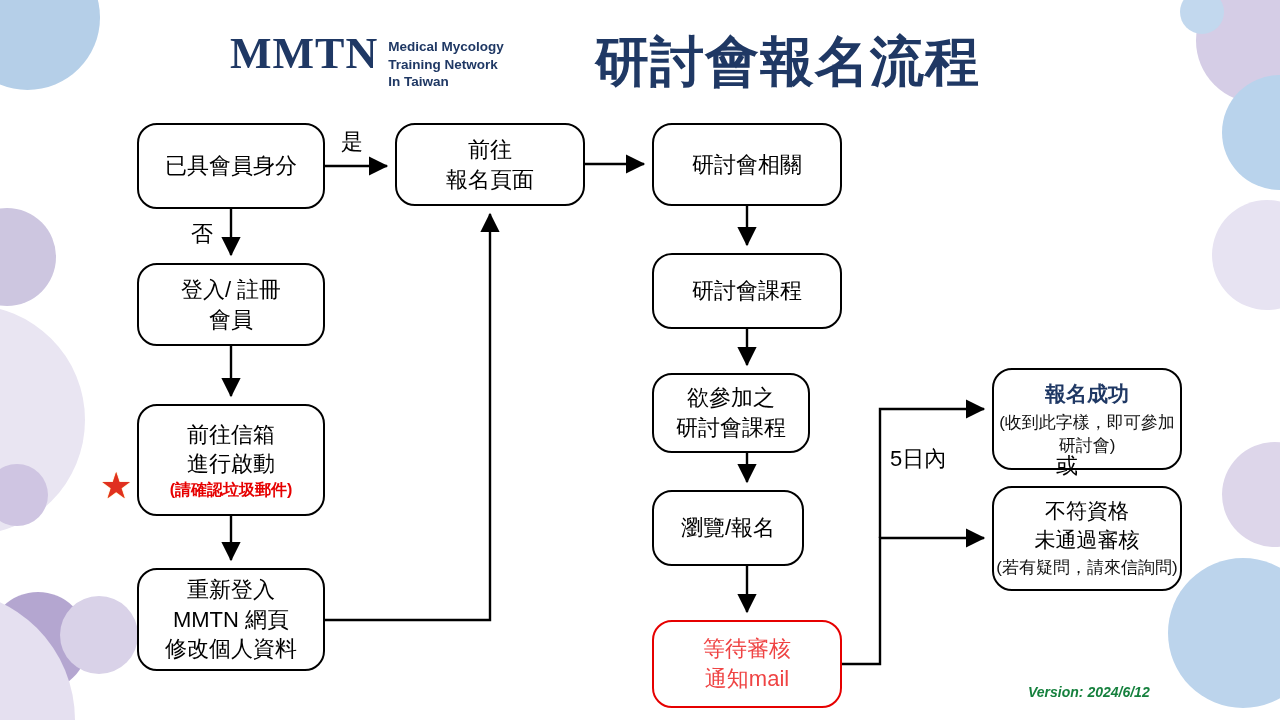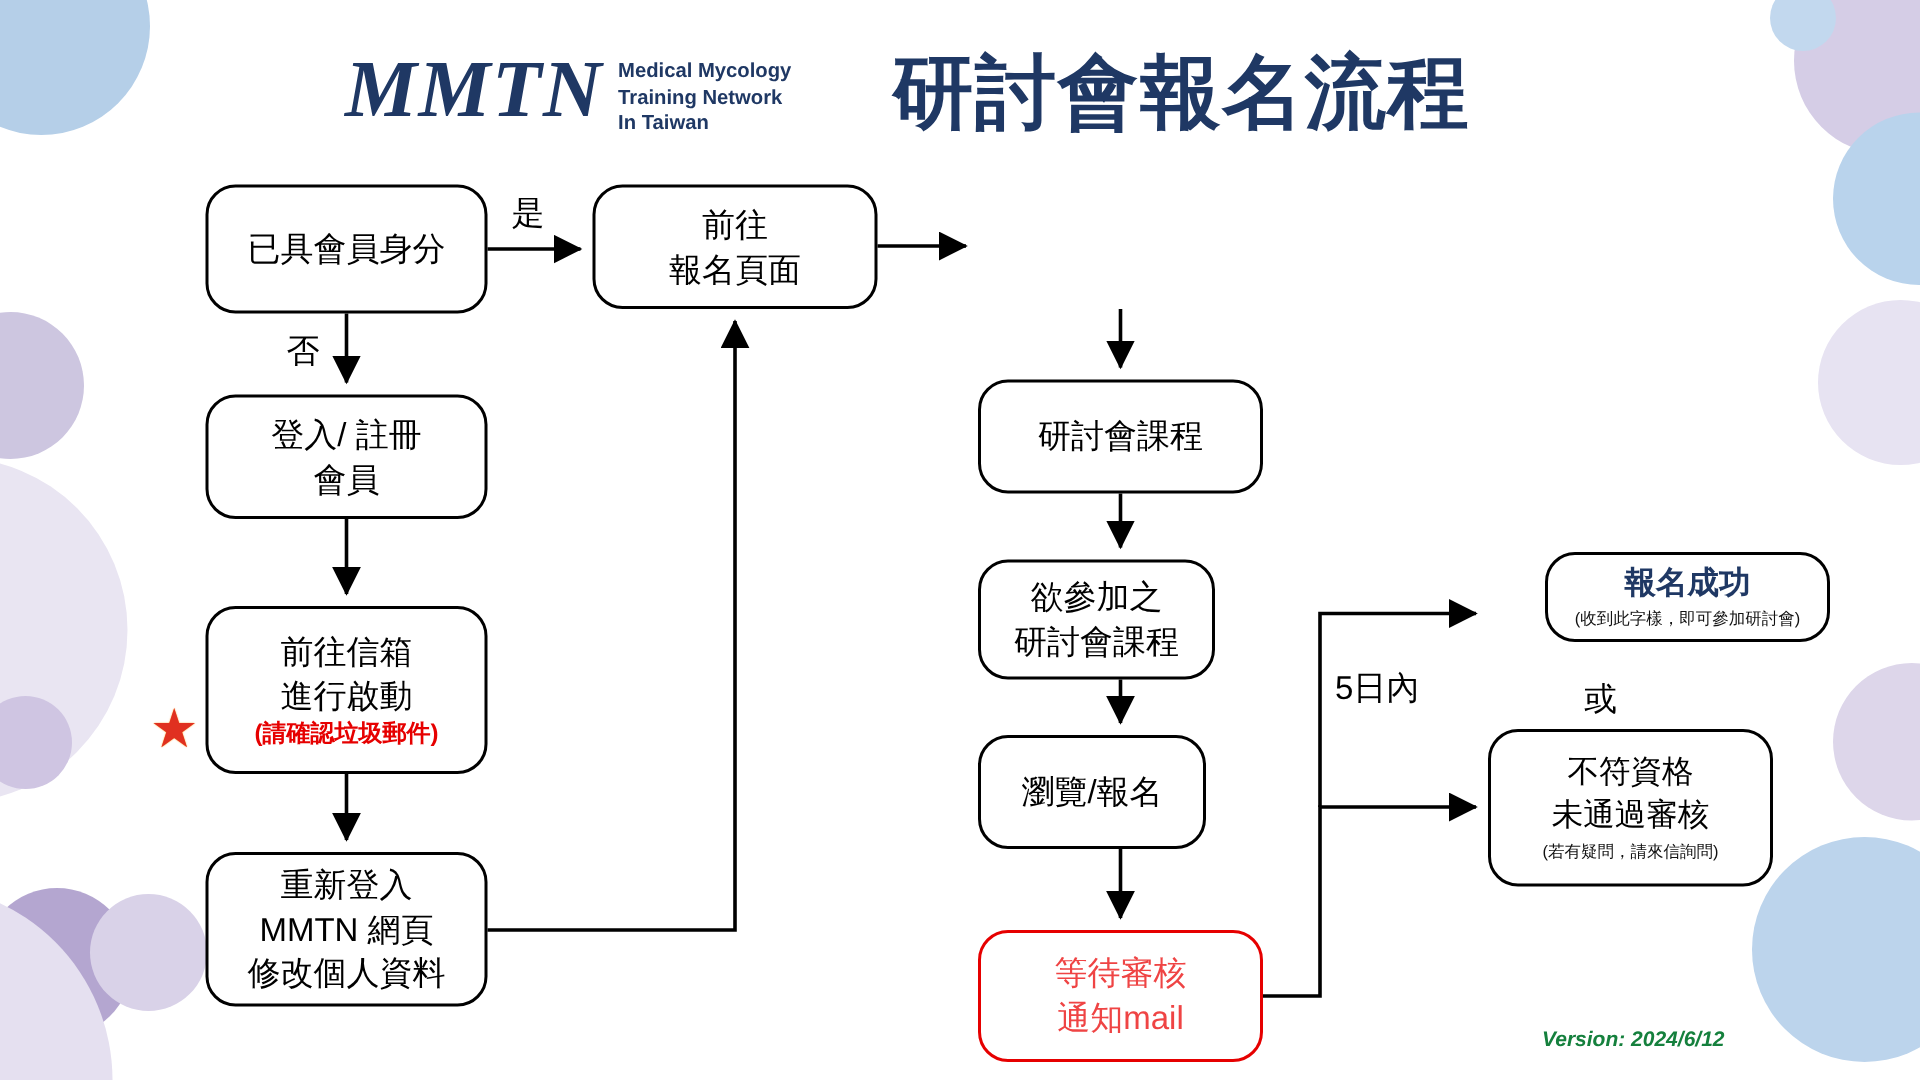--- a/index.html
+++ b/index.html
@@ -5,30 +5,30 @@
   * { margin:0; padding:0; box-sizing:border-box; }
   html, body { width:1280px; height:720px; }
   body { font-family:"Liberation Sans","DejaVu Sans",sans-serif; overflow:hidden; }
   .stage { position:relative; width:1280px; height:720px; background:#ffffff; overflow:hidden; }
 
   
   .circle { position:absolute; border-radius:50%; z-index:0; }
 
   
   .logo-wrap { position:absolute; left:230px; top:32px; display:flex; align-items:flex-start; z-index:4; }
-  .logo-main { font-family:"Liberation Serif","DejaVu Serif",serif; font-weight:bold; font-size:54px; color:#1f3864; letter-spacing:1px; line-height:1;font-style:italic; }
+  .logo-main { font-family:"Liberation Serif","DejaVu Serif",serif; font-weight:bold; font-size:44px; color:#1f3864; letter-spacing:1px; line-height:1; }
   .logo-sub { margin-left:10px; margin-top:6px; font-size:13.5px; line-height:1.3; color:#1f3864; font-weight:bold; }
   .page-title { position:absolute; left:595px; top:26px; font-size:54px; font-weight:900; color:#1f3864; z-index:4; letter-spacing:1px; }
 
   
   .box { position:absolute; background:#ffffff; border:2.5px solid #000; border-radius:20px;
          display:flex; flex-direction:column; align-items:center; justify-content:center;
          text-align:center; font-size:22px; color:#000; line-height:1.35; z-index:3; }
   .box .note-red { font-size:16px; font-weight:bold; color:#e60000; }
-  .box .note-small { font-size:11px; color:#111; margin-top:3px;text-align:center; }
+  .box .note-small { font-size:17px; color:#111; margin-top:3px;text-align:center; }
   .box-red { border-color:#e60000; color:#ef4444; }
   .title-navy { font-size:21px; font-weight:bold; color:#1f3864; }
 
   .flow-label { position:absolute; font-size:22px; color:#000; z-index:4; }
   .star { position:absolute; left:100px; top:468px; font-size:36px; color:#e03020;
           text-shadow:0 0 1px #ff8a00; z-index:5; line-height:1; }
 
   svg.arrows { position:absolute; left:0; top:0; z-index:2; pointer-events:none; }
 
   .version { position:absolute; left:1028px; top:684px; font-size:14px; font-style:italic;
@@ -103,40 +103,43 @@
     <div>重新登入</div>
     <div>MMTN 網頁</div>
     <div>修改個人資料</div>
   </div>
 
   <div class="box" style="left:395px;top:123px;width:190px;height:83px;">
     <div>前往</div>
     <div>報名頁面</div>
   </div>
 
+  <div class="box" style="left:652px;top:123px;width:190px;height:83px;">
+    <div>研討會相關</div>
+  </div>
 
   <div class="box" style="left:652px;top:253px;width:190px;height:76px;">
     <div>研討會課程</div>
   </div>
 
   <div class="box" style="left:652px;top:373px;width:158px;height:80px;">
     <div>欲參加之</div>
     <div>研討會課程</div>
   </div>
 
   <div class="box" style="left:652px;top:490px;width:152px;height:76px;">
     <div>瀏覽/報名</div>
   </div>
 
   <div class="box box-red" style="left:652px;top:620px;width:190px;height:88px;">
     <div>等待審核</div>
     <div>通知mail</div>
   </div>
 
-  <div class="box" style="left:992px;top:368px;width:190px;height:60px;margin-left:38px;">
+  <div class="box" style="left:992px;top:368px;width:190px;height:102px;">
     <div class="title-navy">報名成功</div>
     <div class="note-small">(收到此字樣，即可參加研討會)</div>
   </div>
 
   <div class="box" style="left:992px;top:486px;width:190px;height:105px;font-size:21px;">
     <div>不符資格</div>
     <div>未通過審核</div>
     <div class="note-small">(若有疑問，請來信詢問)</div>
   </div>
 

